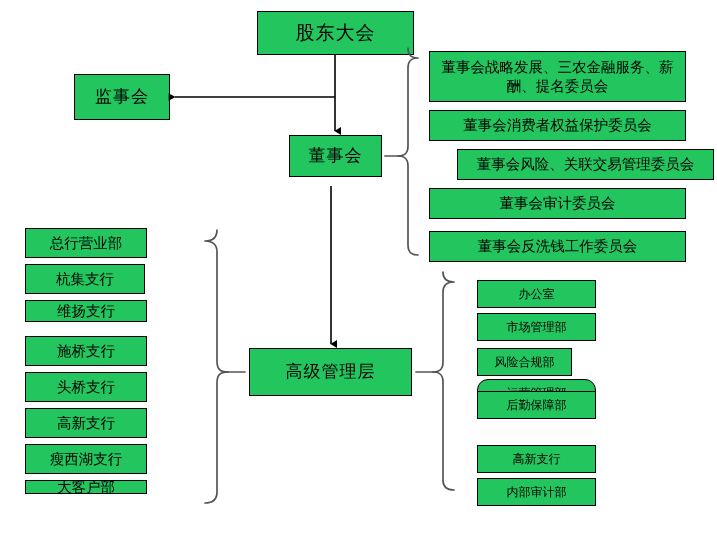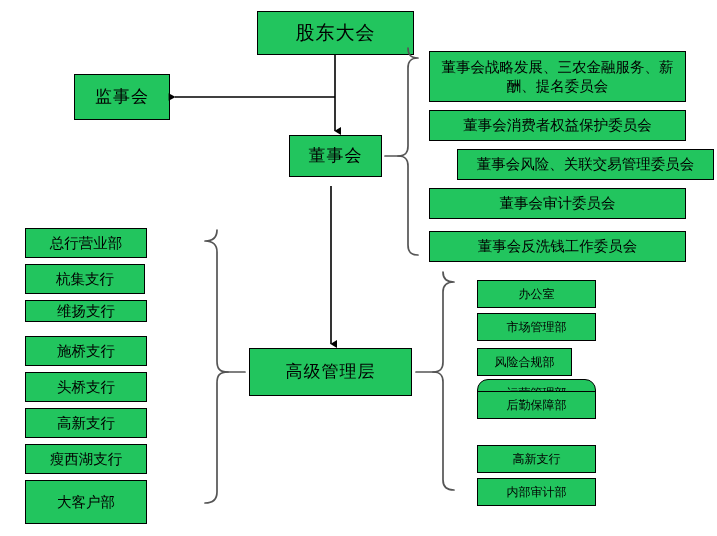--- a/index.html
+++ b/index.html
@@ -107,21 +107,21 @@
   </div>
   <div class="node node-branch" style="left:25px; top:372px; width:122px; height:30px;">
     <span>头桥支行</span>
   </div>
   <div class="node node-branch" style="left:25px; top:408px; width:122px; height:30px;">
     <span>高新支行</span>
   </div>
   <div class="node node-branch" style="left:25px; top:444px; width:122px; height:30px;justify-content:center;">
     <span>瘦西湖支行</span>
   </div>
-  <div class="node node-branch" style="left:25px; top:480px; width:122px; height:44px;">
+  <div class="node node-branch" style="left:25px; top:480px; width:122px; height:14px;">
     <span>大客户部</span>
   </div>
 
   <div class="node node-dept" style="left:477px; top:280px; width:119px; height:28px;">
     <span>办公室</span>
   </div>
   <div class="node node-dept" style="left:477px; top:313px; width:119px; height:28px;">
     <span>市场管理部</span>
   </div>
   <div class="node node-dept" style="left:477px; top:348px; width:95px; height:28px;">

